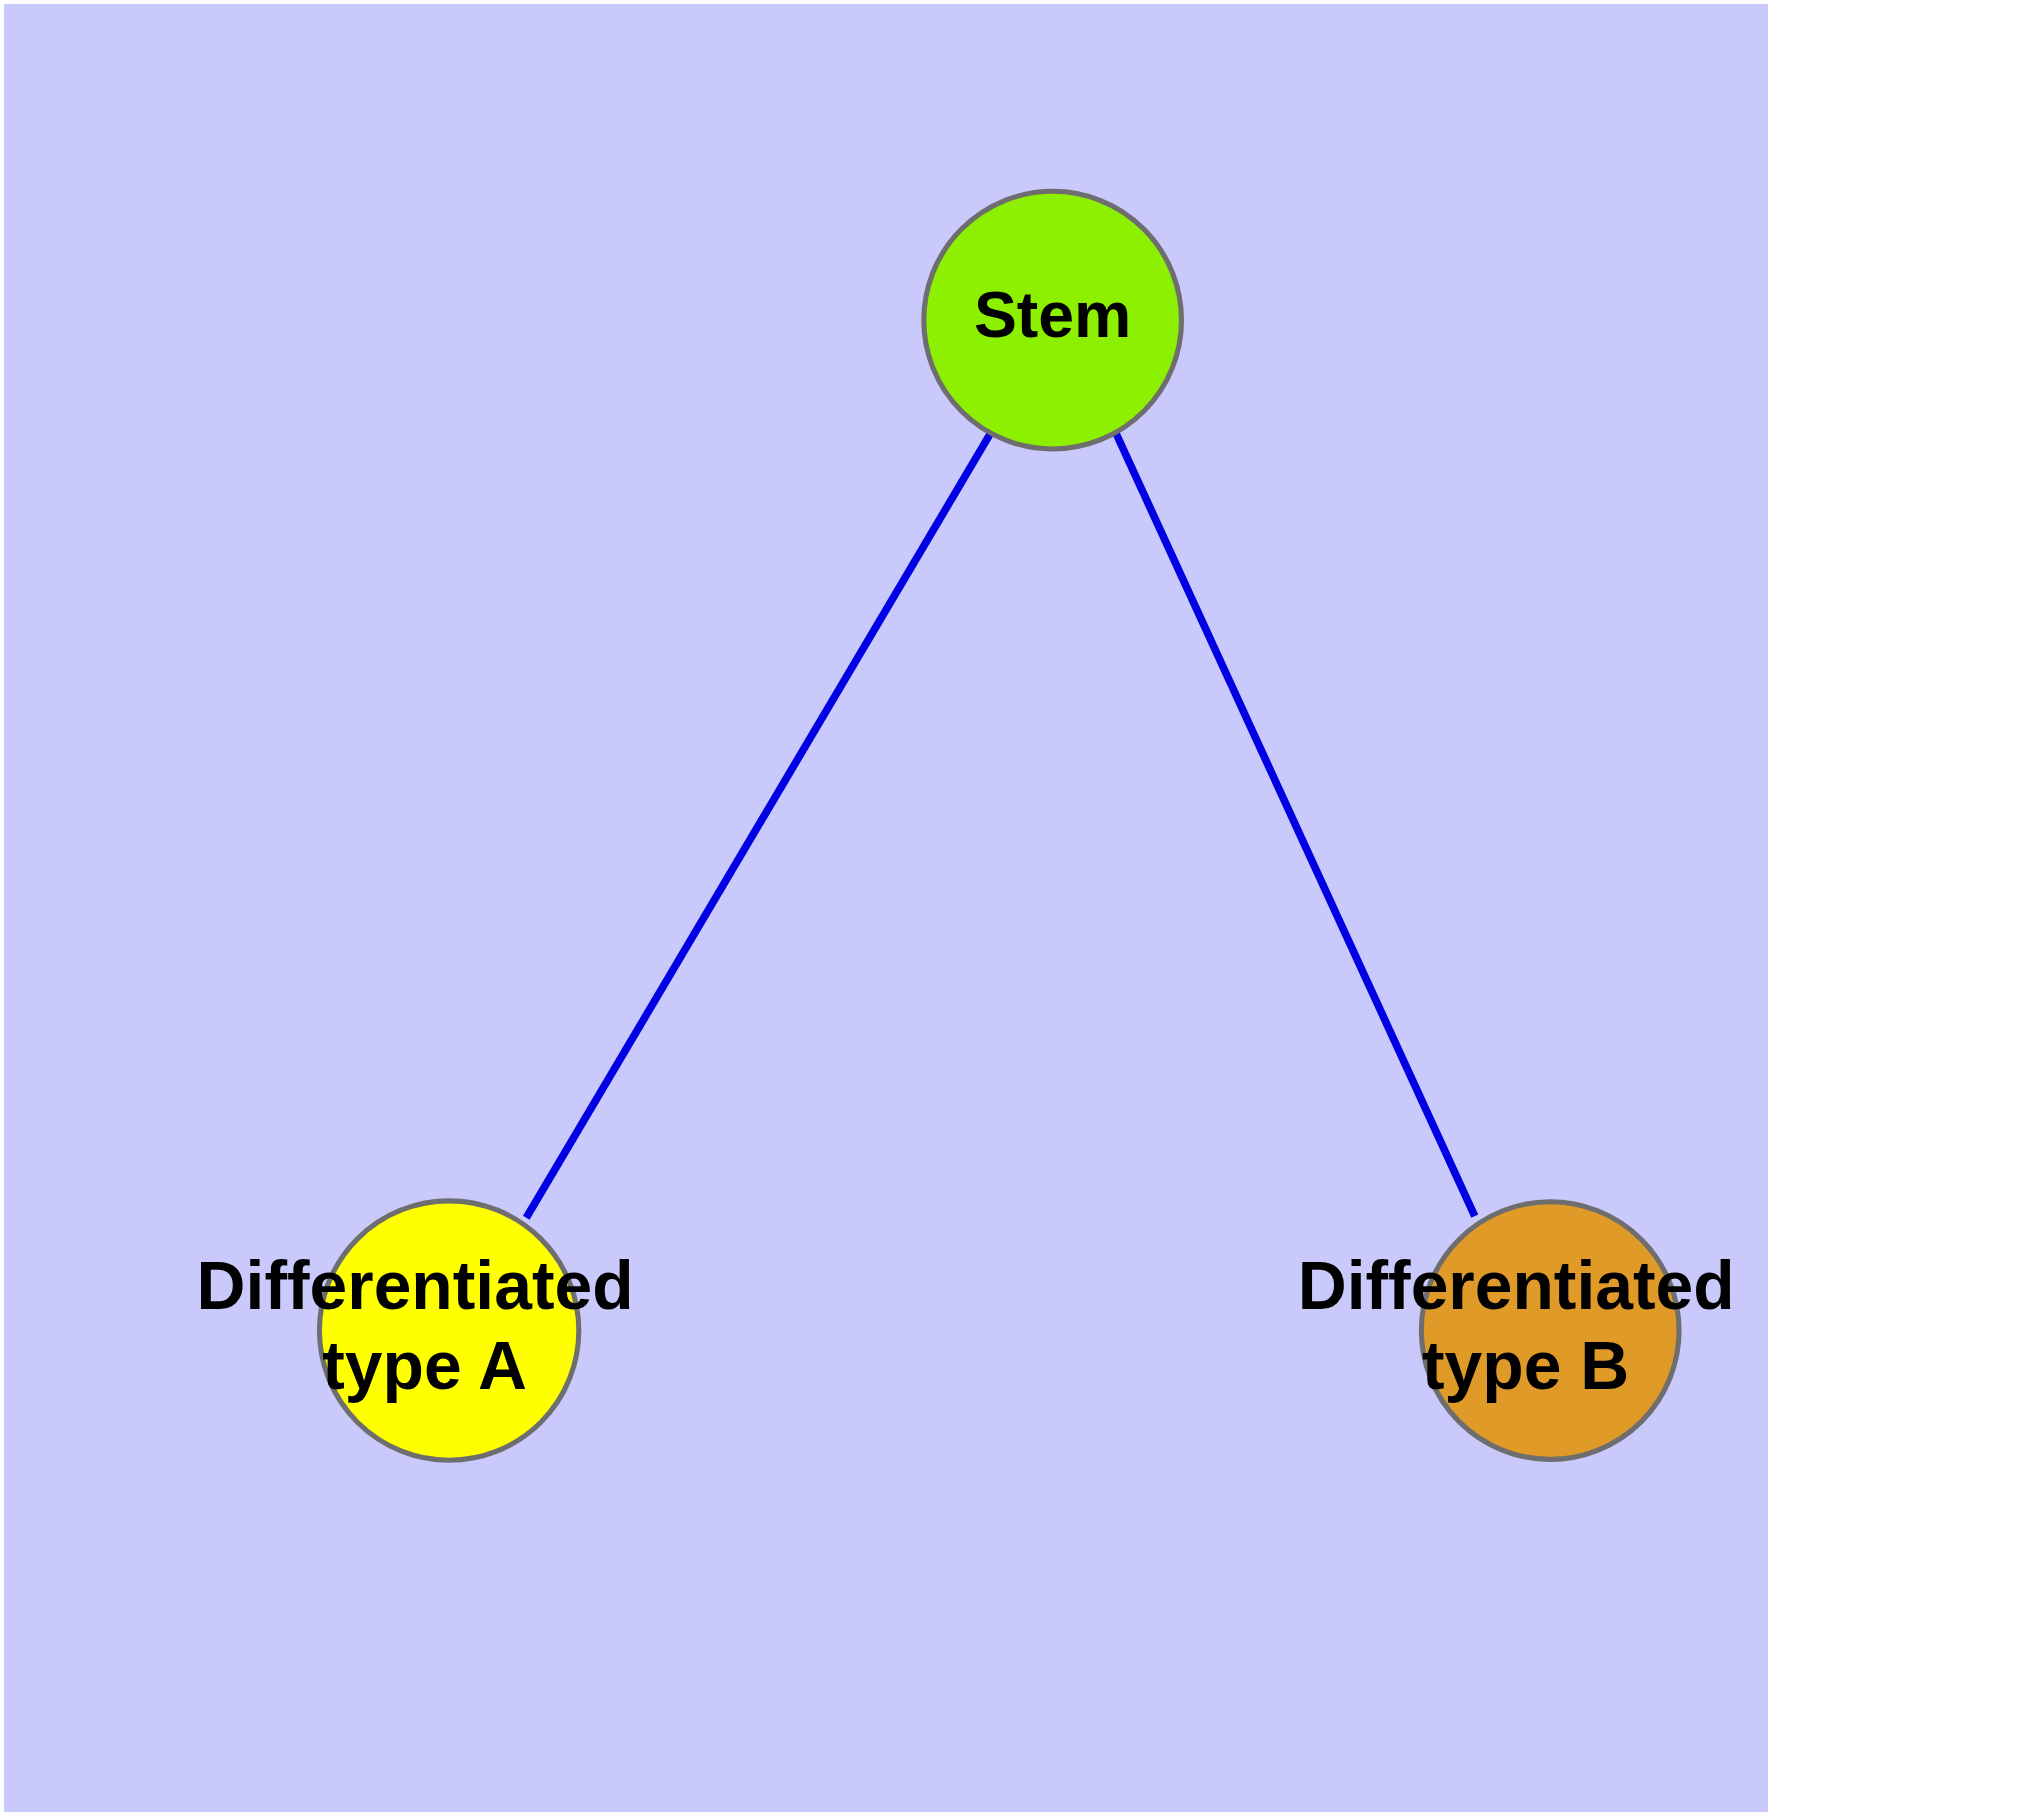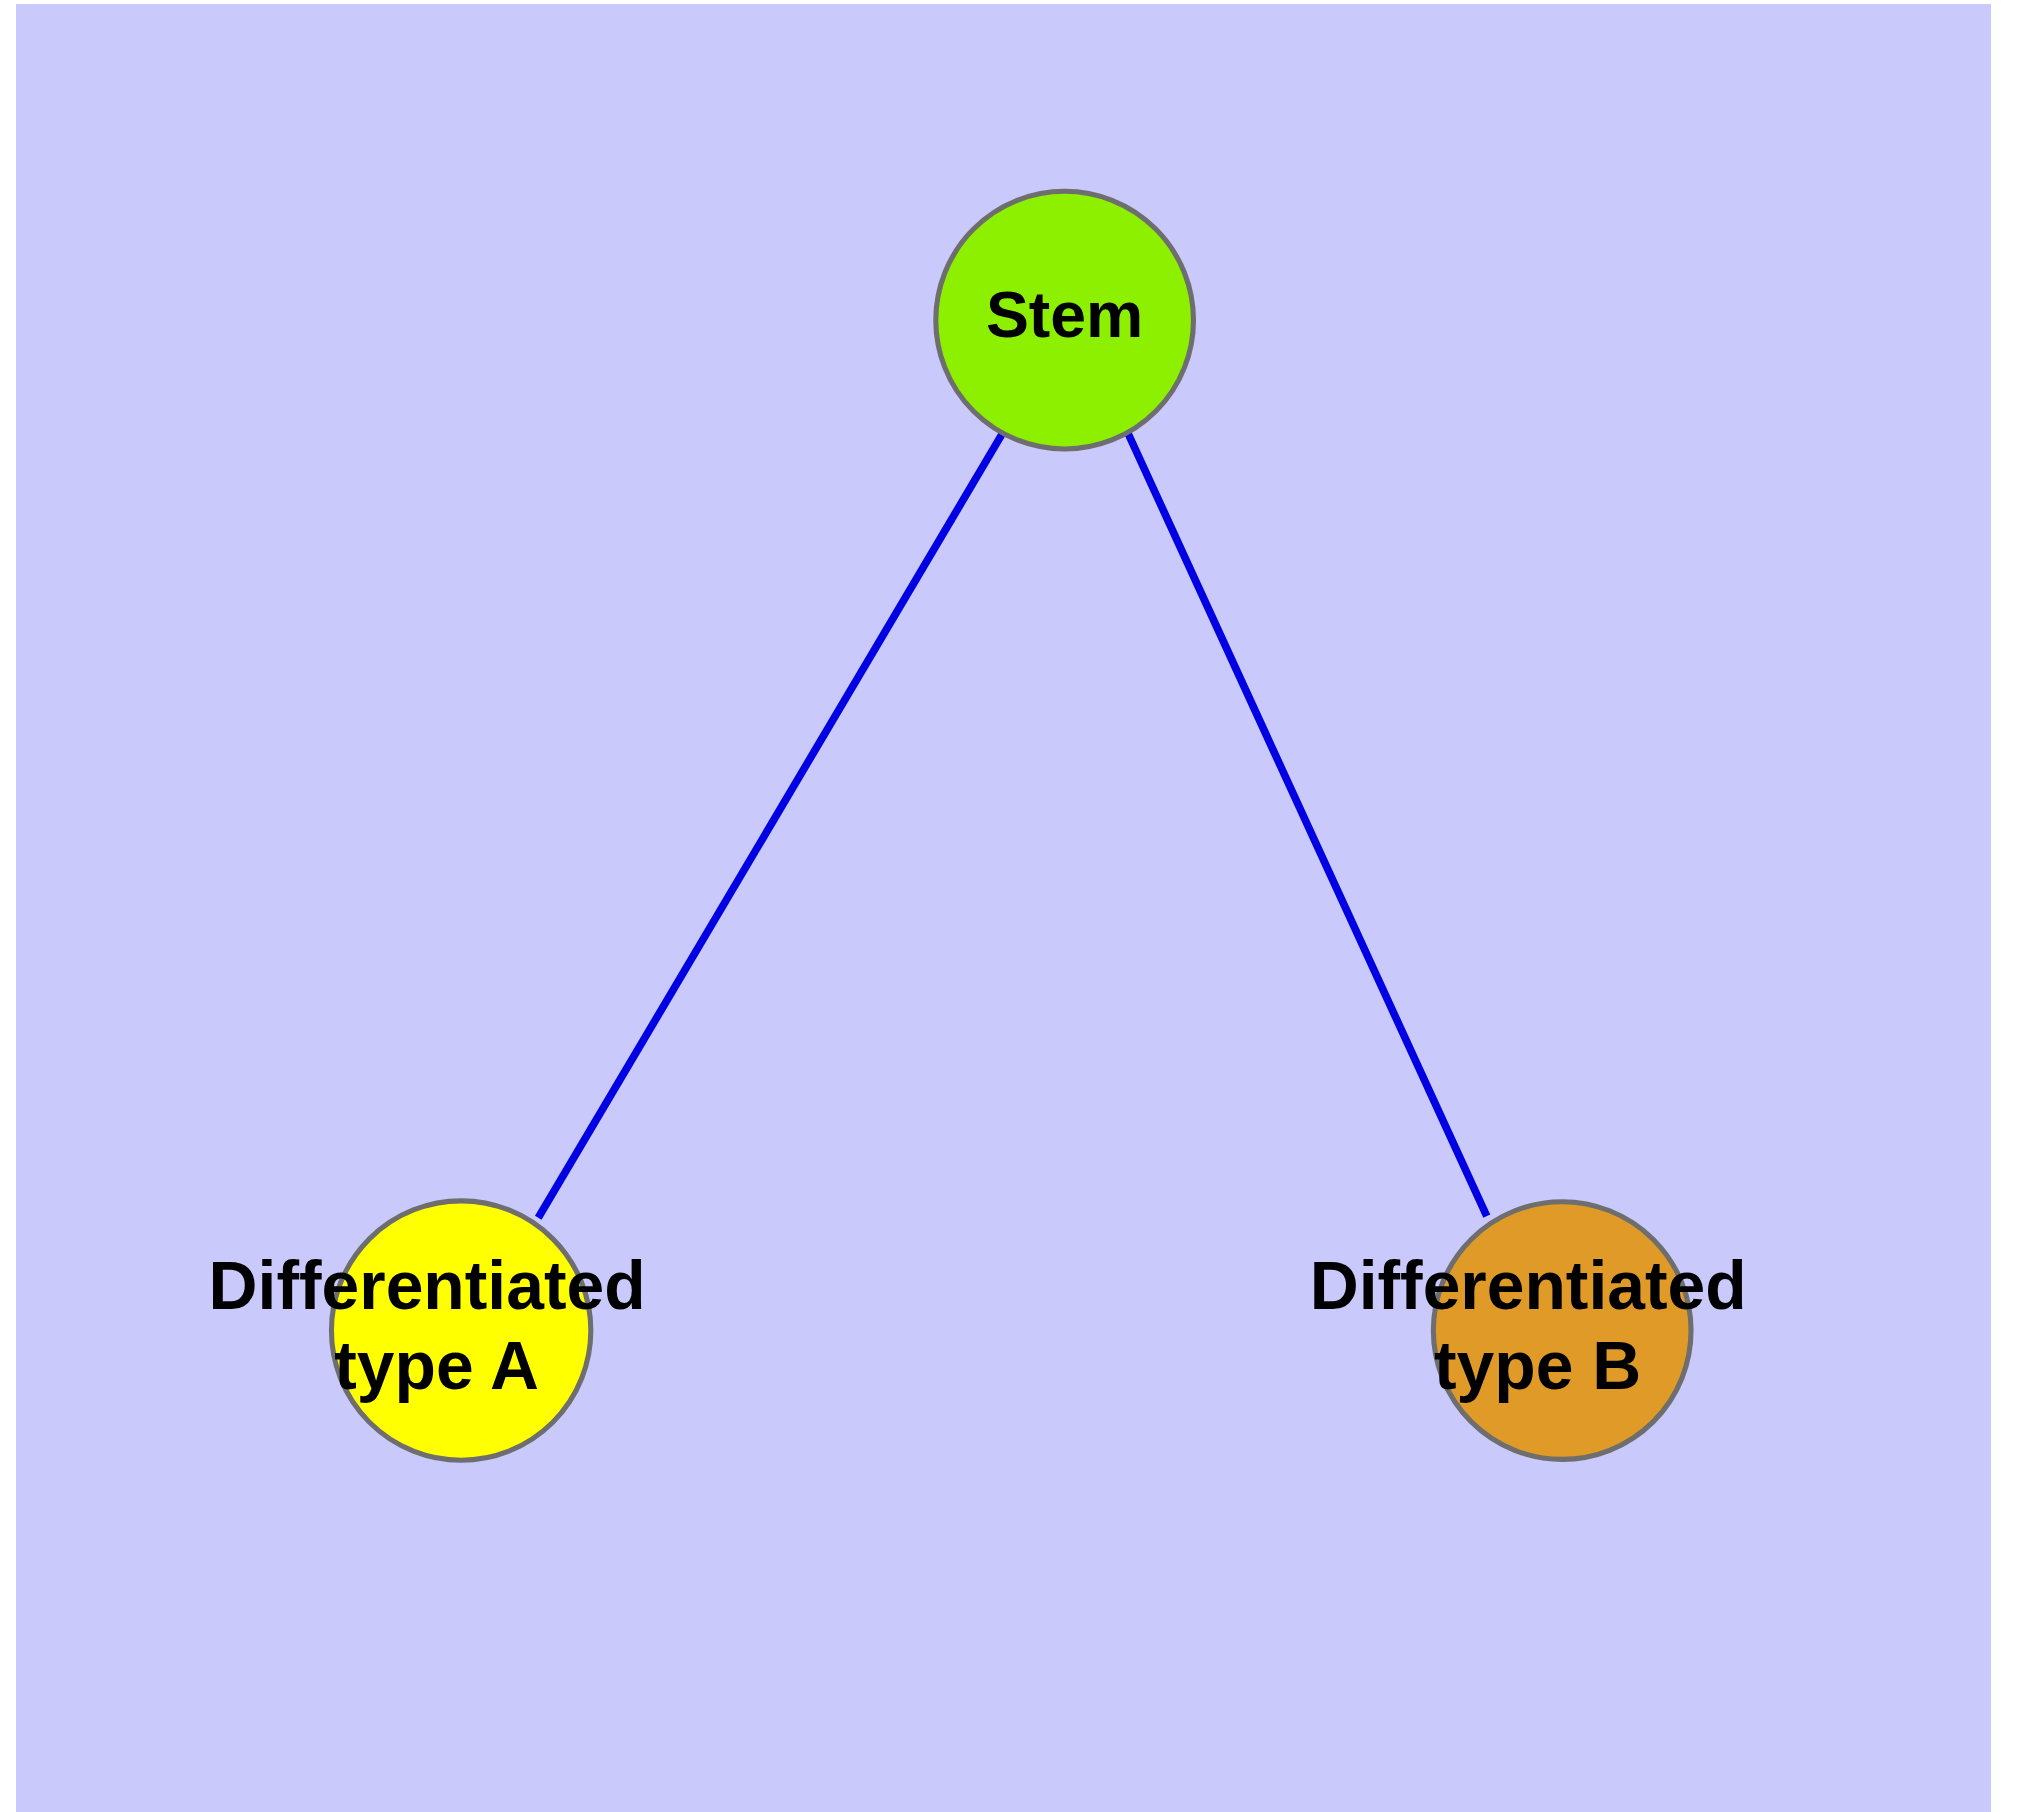--- a/index.html
+++ b/index.html
@@ -11,23 +11,23 @@
   #canvas {
     position: relative;
     width: 2021px;
     height: 1812px;
     background: #ffffff;
     overflow: hidden;
     font-family: "Liberation Sans", "DejaVu Sans", sans-serif;
   }
   #plot-area {
     position: absolute;
-    left: 16px;
+    left: 4px;
     top: 4.2px;
-    width: 1975px;
+    width: 1764px;
     height: 1808px;
     background: #c9c9fb;
   }
   #graph-svg {
     position: absolute;
     left: 0;
     top: 0;
     width: 2021px;
     height: 1808px;
     display: block;

